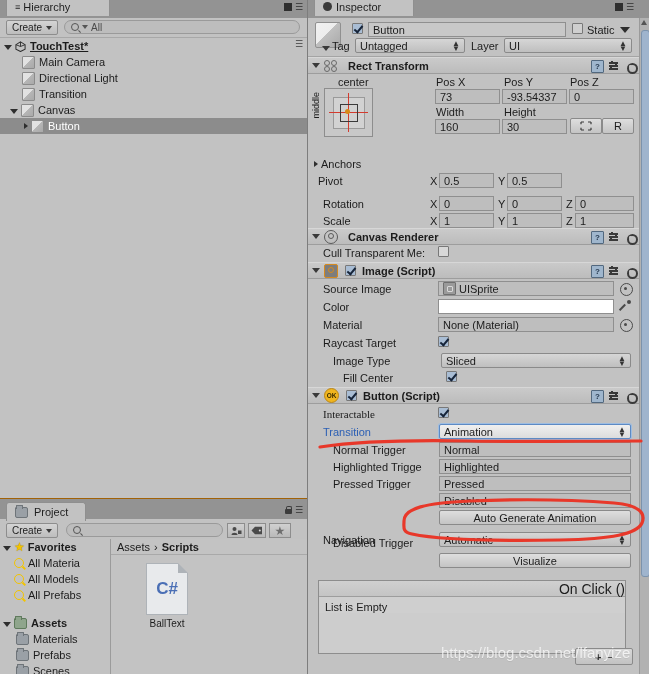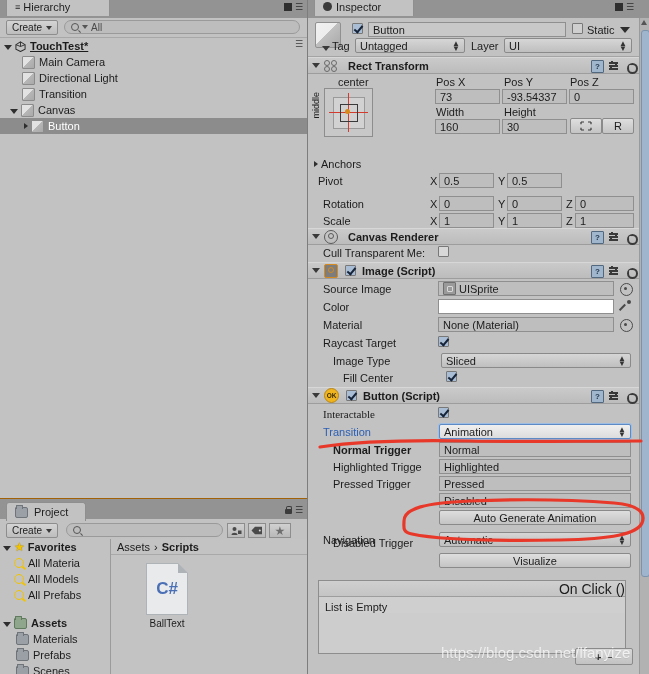--- a/index.html
+++ b/index.html
@@ -569,21 +569,21 @@
 
         <span class="lbl blue" style="position:absolute;left:15px;top:22px;">Transition</span>
         <div class="dropdown blue" style="position:absolute;left:131px;top:20px;width:192px;background:linear-gradient(#f0f0f0,#dcdcdc);">
           <span>Animation</span>
           <span class="ddarrows">
               <span>▲</span>
               <span>▼</span>
             </span>
         </div>
 
-        <span class="lbl" style="position:absolute;left:25px;top:40px;font-weight:bold;">Normal Trigger</span>
+        <span class="lbl" style="position:absolute;left:25px;top:40px;">Normal Trigger</span>
         <div class="txtfield" style="position:absolute;left:131px;top:38px;width:192px;">
           <span>Normal</span>
           </div>
 
         <span class="lbl" style="position:absolute;left:25px;top:57px;">Highlighted Trigge</span>
         <div class="txtfield" style="position:absolute;left:131px;top:55px;width:192px;">
           <span>Highlighted</span>
           </div>
 
         <span class="lbl" style="position:absolute;left:25px;top:74px;">Pressed Trigger</span>

